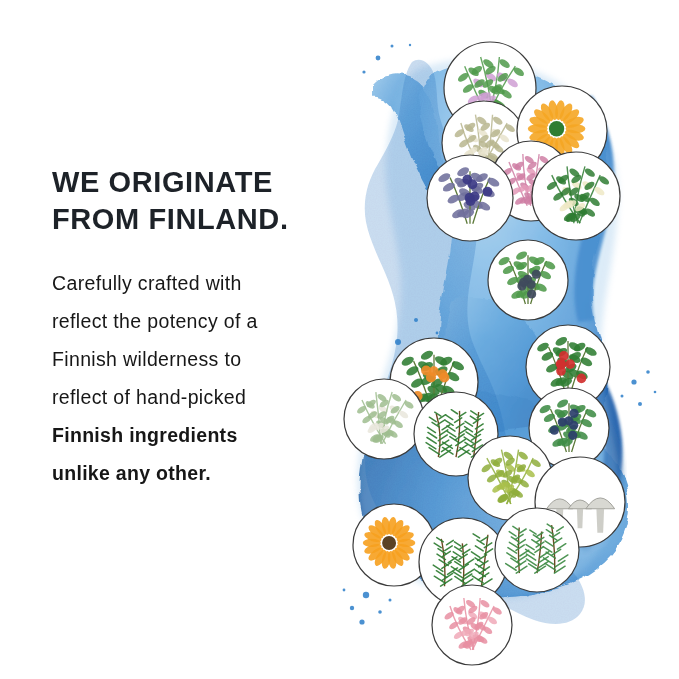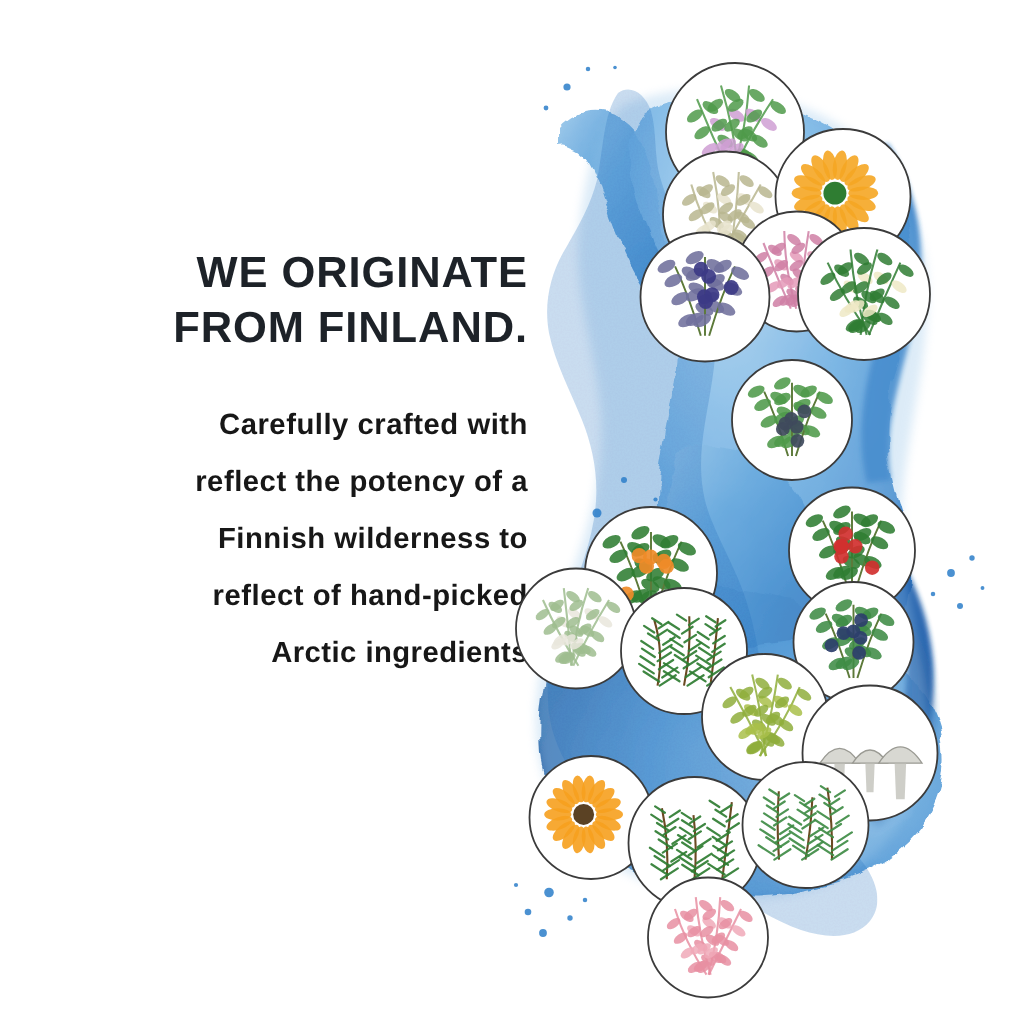--- a/index.html
+++ b/index.html
@@ -3,21 +3,21 @@
 <meta charset="utf-8">
 <style>
   html,body{margin:0;padding:0;}
   body{
     width:679px;height:679px;
     background:#ffffff;
     font-family:"Liberation Sans","DejaVu Sans",sans-serif;
     overflow:hidden;
     position:relative;
   }
-  .stage{position:absolute;inset:0;width:679px;height:679px;text-align:right;}
+  .stage{position:absolute;inset:0;width:679px;height:679px;}
 
   
   .copy-block{
     position:absolute;
     left:52px; top:164px;
     width:300px;
   }
   .headline{
     font-family:"Liberation Sans","DejaVu Sans",sans-serif;
     font-weight:bold;
@@ -29,21 +29,20 @@
     white-space:pre-line;
   }
   .para{margin:0;}
   .para-line{
     font-family:"Liberation Sans","DejaVu Sans",sans-serif;
     font-size:19.5px;
     line-height:38px;
     letter-spacing:0.35px;
     color:#171717;
     white-space:pre;
-    font-weight:bold;
   }
   .para-line.strong{font-weight:bold;letter-spacing:0.3px;}
 
   
   .art{
     position:absolute;
     left:330px; top:10px;
     width:349px; height:669px;
   }
   .art svg{display:block;width:100%;height:100%;}
@@ -54,21 +53,22 @@
 <div class="stage">
 
   <div class="copy-block">
     <h1 class="headline">WE ORIGINATE
 FROM FINLAND.</h1>
     <div class="para">
       <div class="para-line">Carefully crafted with</div>
       <div class="para-line">reflect the potency of a</div>
       <div class="para-line">Finnish wilderness to</div>
       <div class="para-line">reflect of hand-picked</div>
-      <div class="para-line strong">Arctic ingredients</div>
+      <div class="para-line strong">Finnish ingredients</div>
+      <div class="para-line strong">unlike any other.</div>
     </div>
   </div>
 
   <div class="art">
     <svg viewBox="330 10 349 669" xmlns="http://www.w3.org/2000/svg">
       <defs>
 
         <linearGradient id="gBlue" x1="0" y1="0" x2="1" y2="1">
           <stop offset="0%" stop-color="#9cc8ea"></stop>
           <stop offset="35%" stop-color="#4e9ad8"></stop>

